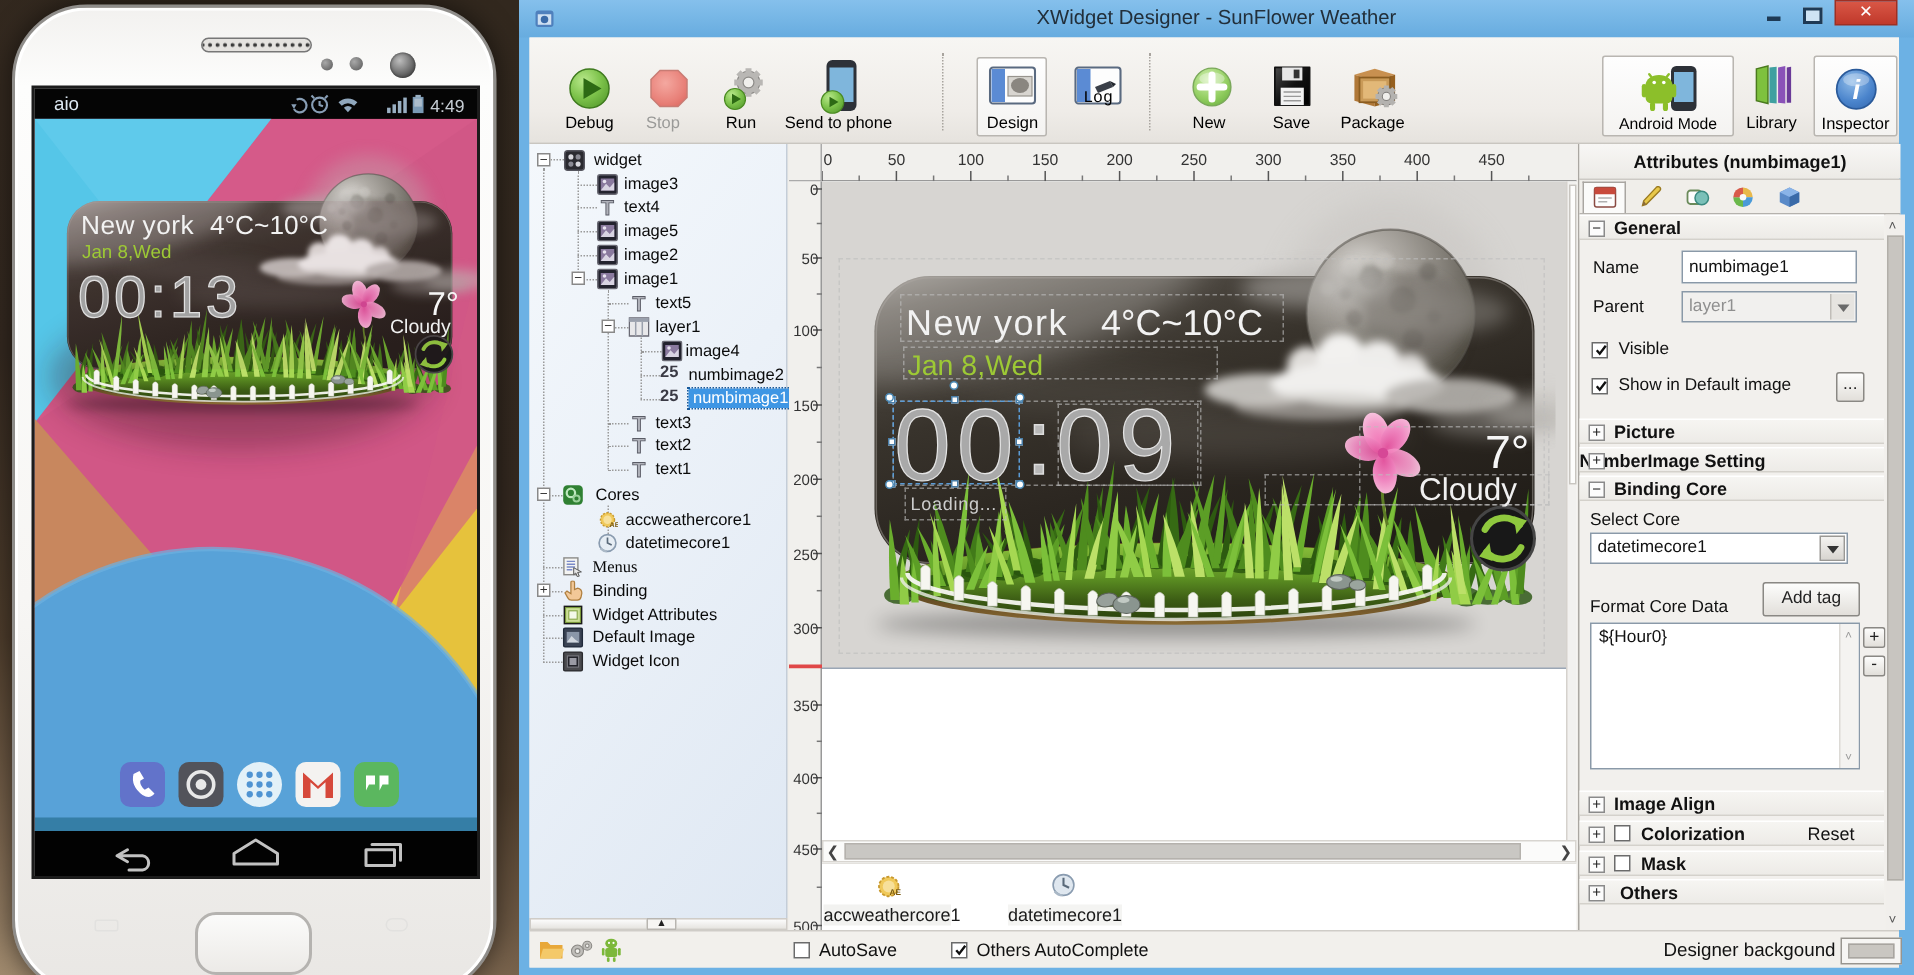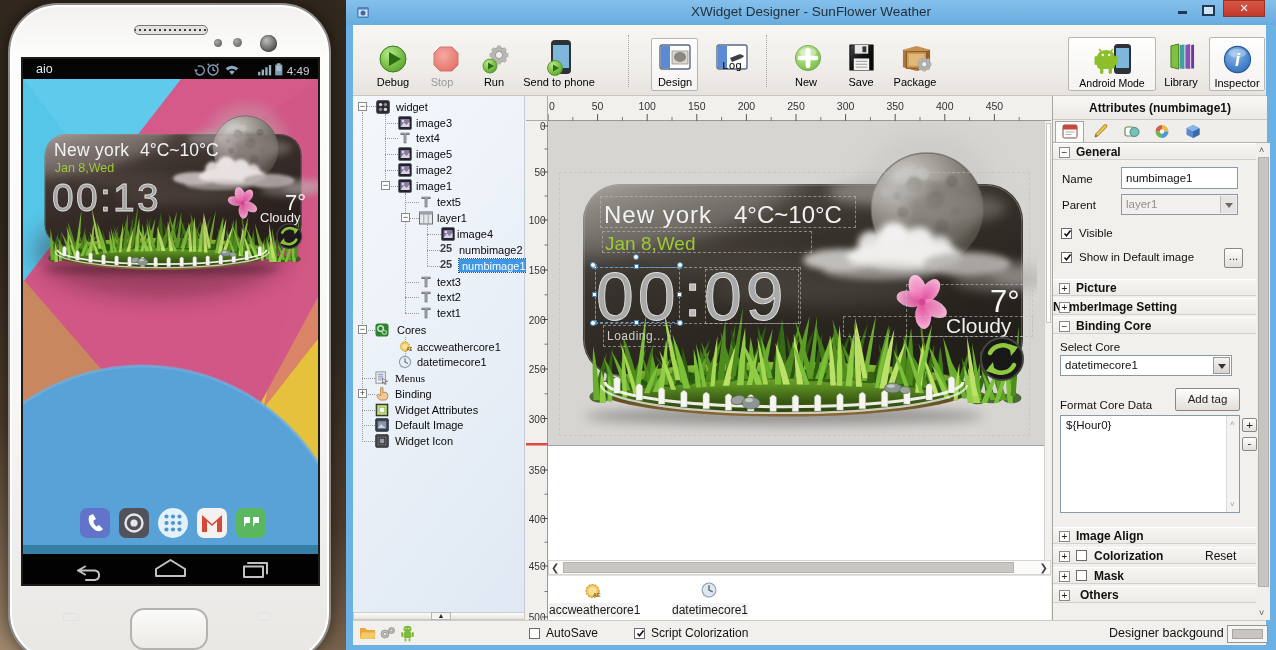--- a/index.html
+++ b/index.html
@@ -1046,20 +1046,20 @@
             <circle cx="5" cy="4.6" r="0.7" fill="#fff"></circle>
             <circle cx="8" cy="4.6" r="0.7" fill="#fff"></circle>
           </svg>
 <div class="wcb" style="left:176px;top:7px;"></div>
 <div class="abs" style="left:193px;top:5px;">AutoSave</div>
 <div class="wcb" style="left:281px;top:7px;">
             <svg width="9" height="9" viewBox="0 0 9 9" style="position:absolute;left:0.5px;top:0">
               <path d="M1.5,4.5 L3.5,6.8 L7.5,1.5" stroke="#111" stroke-width="1.6" fill="none"></path>
             </svg>
           </div>
-<div class="abs" style="left:298px;top:5px;">Script Colorization</div>
+<div class="abs" style="left:298px;top:5px;">Others AutoComplete</div>
 <div class="abs" style="left:756px;top:5px;font-size:12.5px;">Designer backgound</div>
 <div id="swatch">
             <div id="swatchin"></div>
           </div>
 </div>
 </div>
 </div>
 </div>
 </body></html>

